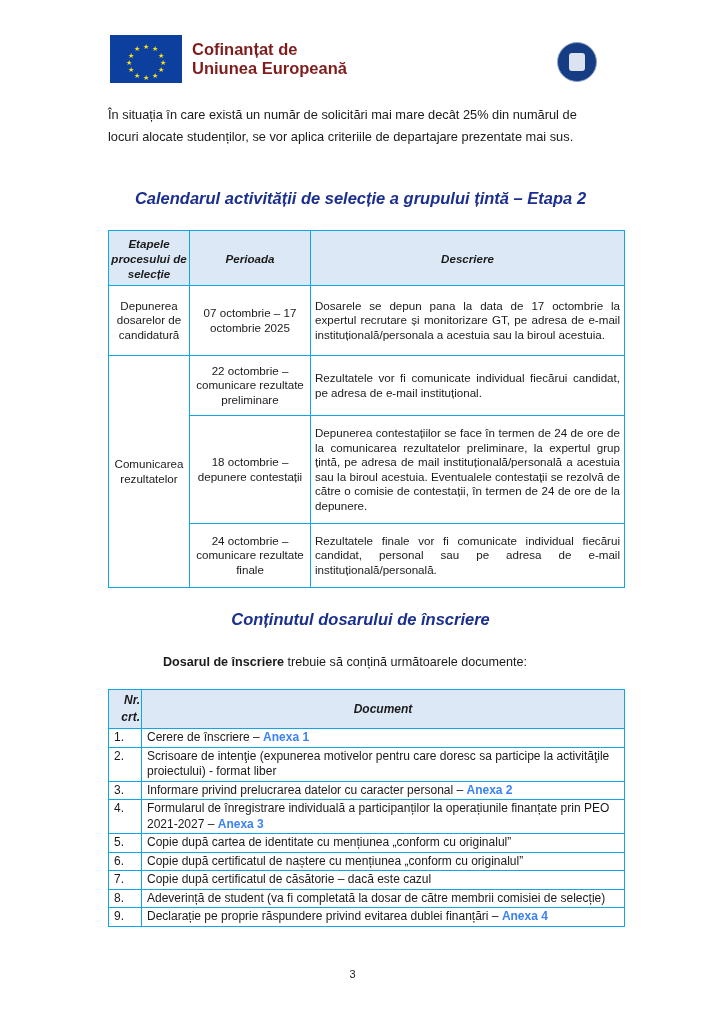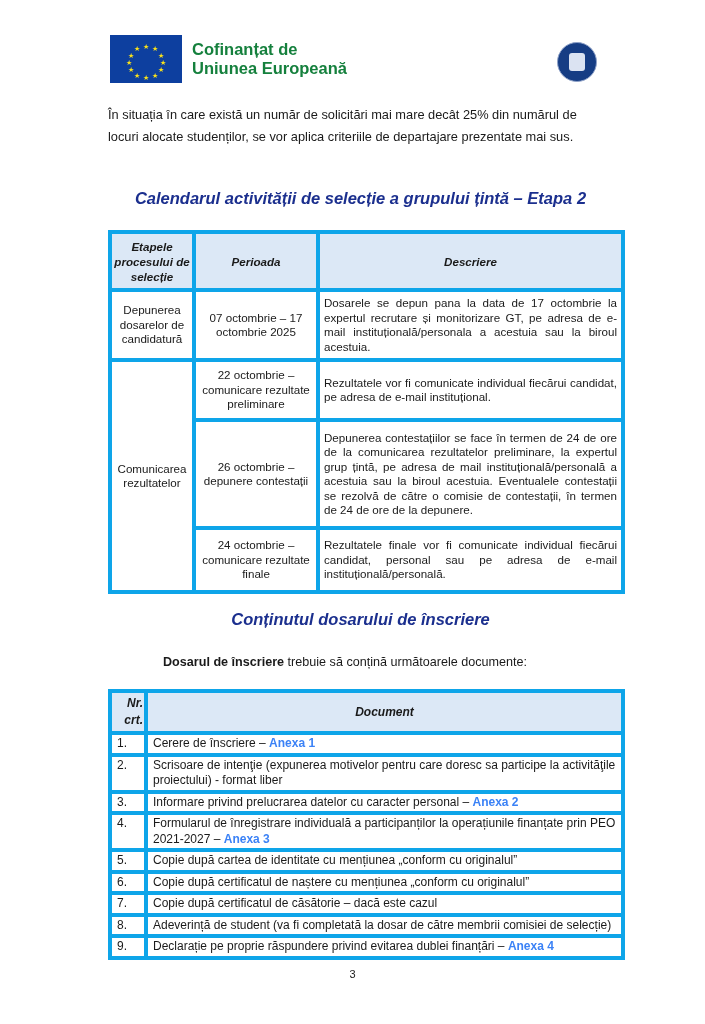--- a/index.html
+++ b/index.html
@@ -1,26 +1,26 @@
 <!DOCTYPE html>
 <html><head>
 <meta charset="utf-8">
 <style>
   html,body{margin:0;padding:0;background:#fff;}
   body{width:705px;height:1024px;position:relative;overflow:hidden;font-family:"Liberation Sans",sans-serif;color:#1a1a1a;}
   .header{position:absolute;left:110px;top:33px;width:252px;height:51px;display:flex;align-items:center;}
   .eu-flag{width:72px;height:48px;background:#0d3f9f;position:relative;}
   .eu-flag .star{position:absolute;color:#f8e11a;font-size:7px;line-height:7px;}
-  .eu-text{margin-left:10px;color:#15803d;font-weight:bold;font-size:16.5px;line-height:19px;}
+  .eu-text{margin-left:10px;color:#7f1d1d;font-weight:bold;font-size:16.5px;line-height:19px;}
   .gov-logo{position:absolute;left:557px;top:42px;width:38px;height:38px;border-radius:50%;background:#163d84;border:1px solid #8fa2c8;display:flex;align-items:center;justify-content:center;color:#fff;font-size:5px;font-weight:bold;}
   .gov-logo .inner{width:16px;height:18px;background:#dbe3f2;border-radius:3px;}
   .para{position:absolute;left:108px;top:104px;width:500px;font-size:12.8px;line-height:22px;}
   .h2{position:absolute;left:8px;width:705px;text-align:center;color:#1b2f8e;font-weight:bold;font-style:italic;font-size:16.5px;}
   table{border-collapse:collapse;position:absolute;font-size:11.6px;}
-  td,th{border:4px solid #0ea5e9;}
+  td,th{border:1px solid #0ea5e9;}
   th{background:#dce8f6;font-style:italic;font-weight:bold;color:#1a1a1a;}
   .cal{left:108px;top:230px;width:517px;}
   .cal td{padding:2px 4px;line-height:14.5px;vertical-align:middle;}
   .cal .c{text-align:center;}
   .cal .j{text-align:justify;}
   .intro{position:absolute;left:147px;top:655px;font-size:12.6px;padding-left:16px;}
   .docs{left:108px;top:689px;width:517px;font-size:12px;}
   .docs td{padding:1px 5px;line-height:15.5px;vertical-align:top;}
   .anexa{color:#3b82f6;font-weight:bold;}
   .pagenum{position:absolute;left:0;width:705px;text-align:center;top:968px;font-size:11px;}
@@ -67,21 +67,21 @@
     <td class="c">Depunerea dosarelor de candidatură</td>
     <td class="c">07 octombrie – 17 octombrie 2025</td>
     <td class="j">Dosarele se depun pana la data de 17 octombrie la expertul recrutare și monitorizare GT, pe adresa de e-mail instituțională/personala a acestuia sau la biroul acestuia.</td>
   </tr>
   <tr style="height:60px">
     <td class="c" rowspan="3">Comunicarea rezultatelor</td>
     <td class="c">22 octombrie – comunicare rezultate preliminare</td>
     <td class="j">Rezultatele vor fi comunicate individual fiecărui candidat, pe adresa de e-mail instituțional.</td>
   </tr>
   <tr style="height:108px">
-    <td class="c">26 octombrie – depunere contestații</td>
+    <td class="c">18 octombrie – depunere contestații</td>
     <td class="j">Depunerea contestațiilor se face în termen de 24 de ore de la comunicarea rezultatelor preliminare, la expertul grup țintă, pe adresa de mail instituțională/personală a acestuia sau la biroul acestuia. Eventualele contestații se rezolvă de către o comisie de contestații, în termen de 24 de ore de la depunere.</td>
   </tr>
   <tr style="height:64px">
     <td class="c">24 octombrie – comunicare rezultate finale</td>
     <td class="j">Rezultatele finale vor fi comunicate individual fiecărui candidat, personal sau pe adresa de e-mail instituțională/personală.</td>
   </tr>
 </tbody>
   </table>
 
 <div class="h2" style="top:610px">Conținutul dosarului de înscriere</div>

